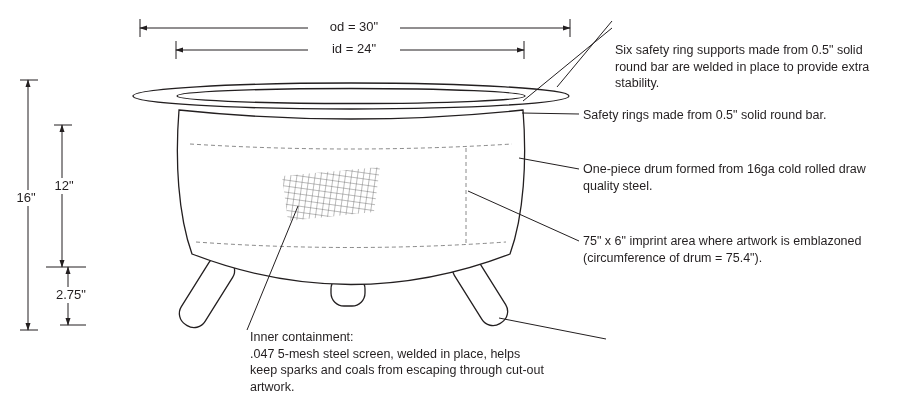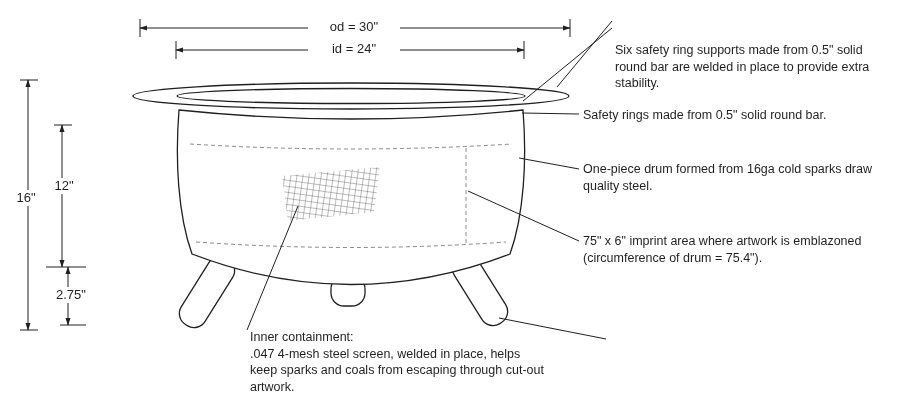--- a/index.html
+++ b/index.html
@@ -97,18 +97,18 @@
   </svg>
 
   <div class="lbl dim" style="left:308px;top:19px;width:88px;">od = 30"</div>
   <div class="lbl dim" style="left:308px;top:41px;width:88px;">id = 24"</div>
   <div class="lbl dim" style="left:5px;top:190px;width:38px;">16"</div>
   <div class="lbl dim" style="left:44px;top:178px;width:36px;">12"</div>
   <div class="lbl dim" style="left:47px;top:287px;width:44px;">2.75"</div>
 
   <div class="lbl callout" style="left:615px;top:25px;width:268px;margin-top:17px;">Six safety ring supports made from 0.5" solid round bar are welded in place to provide extra stability.</div>
   <div class="lbl callout" style="left:583px;top:107px;width:300px;">Safety rings made from 0.5" solid round bar.</div>
-  <div class="lbl callout" style="left:583px;top:161px;width:290px;">One-piece drum formed from 16ga cold sparks draw quality steel.</div>
+  <div class="lbl callout" style="left:583px;top:161px;width:290px;">One-piece drum formed from 16ga cold rolled draw quality steel.</div>
   <div class="lbl callout" style="left:583px;top:233px;width:298px;">75" x 6" imprint area where artwork is emblazoned (circumference of drum = 75.4").</div>
   <div class="lbl callout" style="left:250px;top:329px;width:300px;">Inner containment:
-.047 4-mesh steel screen, welded in place, helps keep sparks and coals from escaping through cut-out artwork.</div>
+.047 5-mesh steel screen, welded in place, helps keep sparks and coals from escaping through cut-out artwork.</div>
 
 </div>
 
 </body></html>

